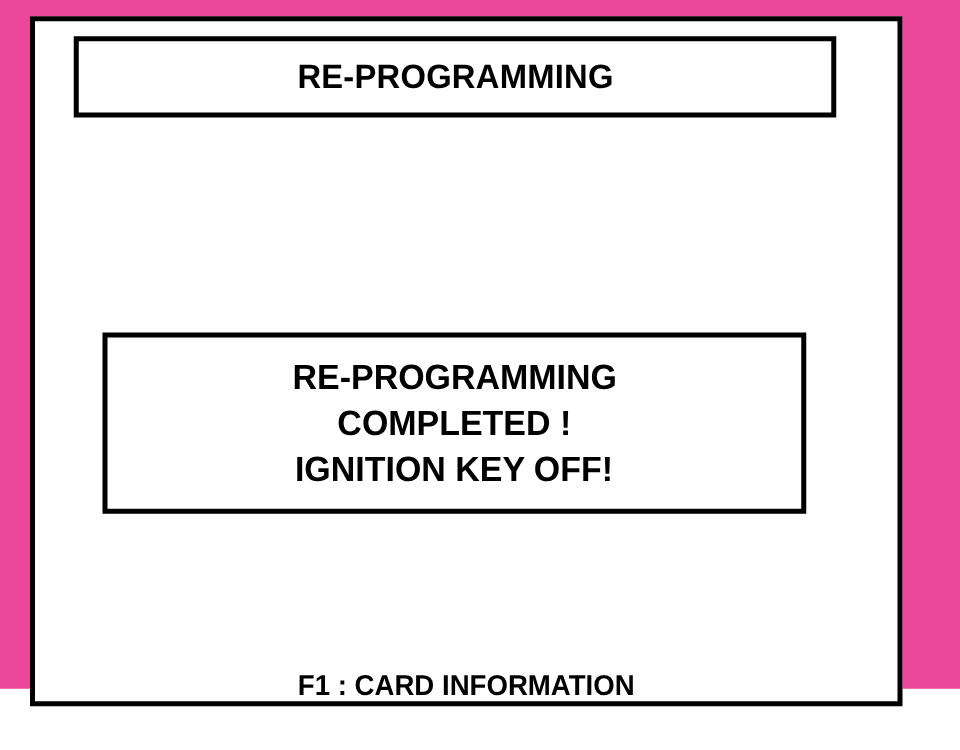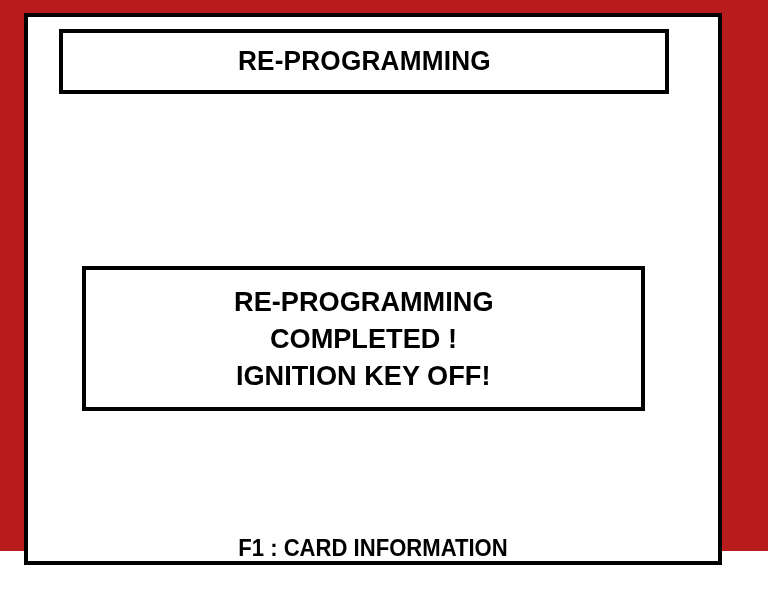--- a/index.html
+++ b/index.html
@@ -17,21 +17,21 @@
     position: relative;
   }
 
   
   #screen {
     position: absolute;
     left: 0;
     top: 0;
     width: 768px;
     height: 551px;
-    background: #b91c1c;
+    background: #ec4899;
   }
 
   
   .outer-frame {
     position: absolute;
     left: 24px;
     top: 13px;
     width: 698px;   
     height: 552px;  
     box-sizing: border-box;

